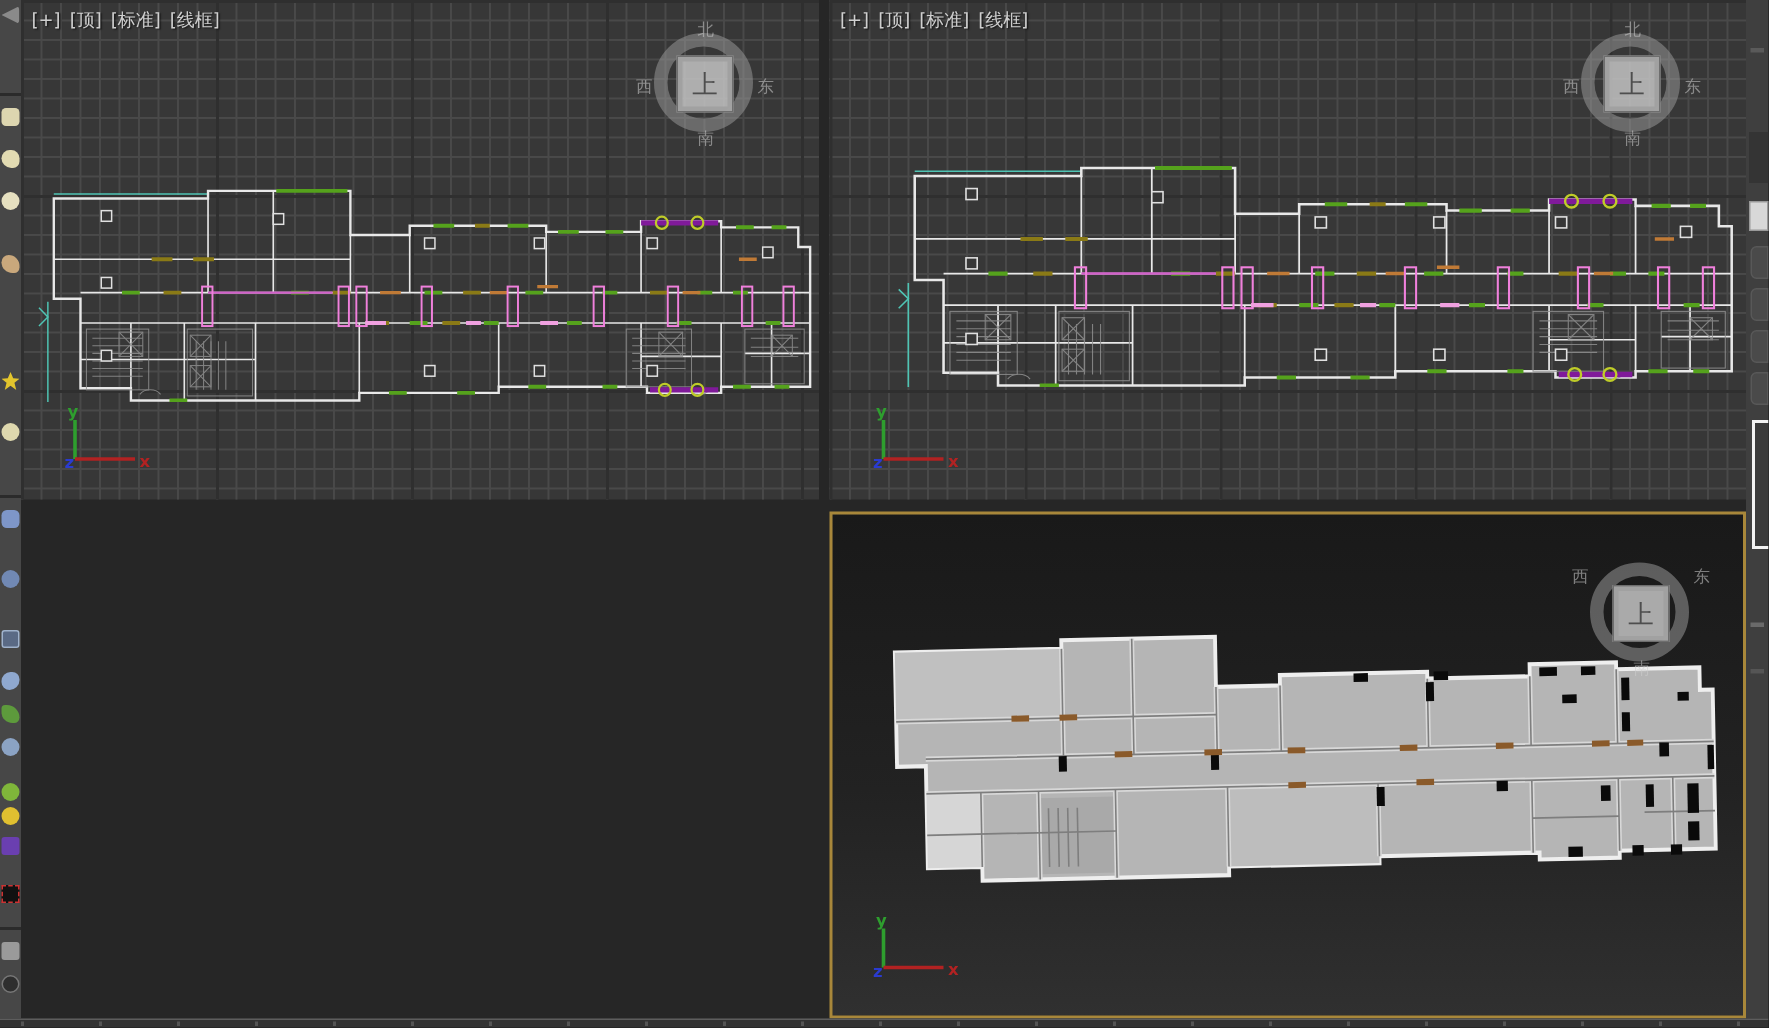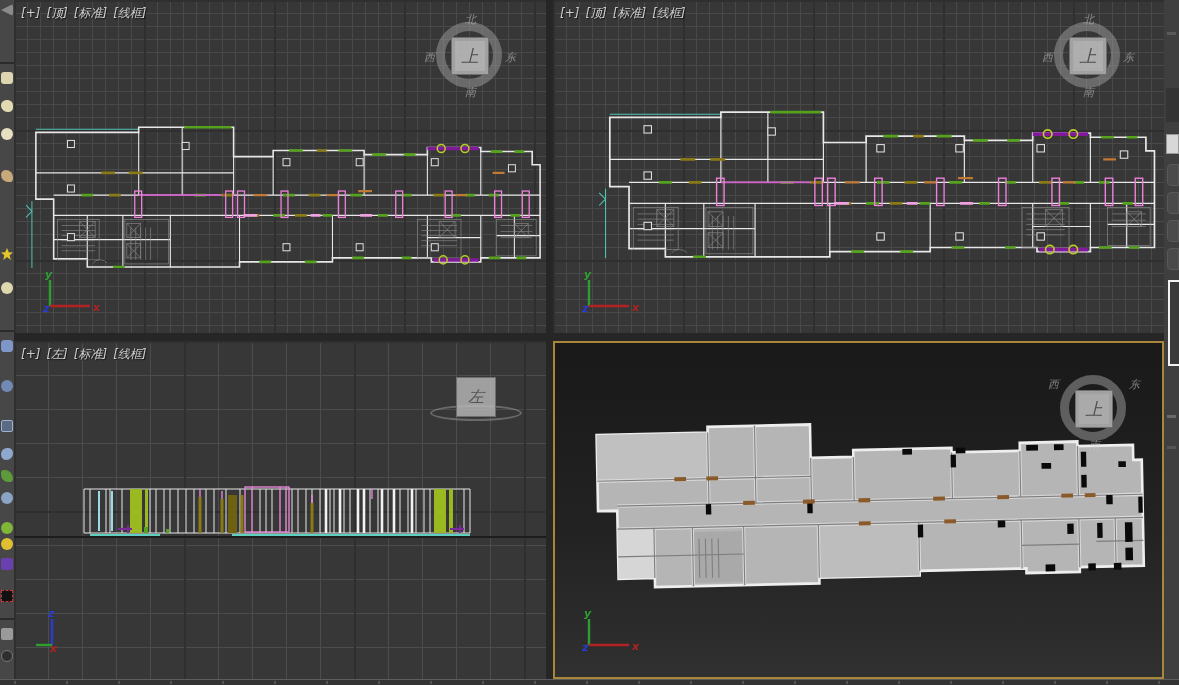--- a/index.html
+++ b/index.html
@@ -1,18 +1,18 @@
 <!DOCTYPE html>
 <html><head>
 <meta charset="utf-8">
 <style>
   * { margin:0; padding:0; box-sizing:border-box; }
   html,body { width:1179px; height:685px; overflow:hidden; background:#262626;
               font-family:"DejaVu Sans","Liberation Sans",sans-serif; }
-  .stage { position:relative; width:1179px; height:685px; background:#262626;font-style:italic; }
+  .stage { position:relative; width:1179px; height:685px; background:#262626; }
 
   
   .left-strip { position:absolute; left:0; top:0; width:14px; height:679px; background:#474747; z-index:5; }
   .left-strip .tool { position:absolute; left:1px; width:12px; height:12px; border-radius:3px; }
   .left-strip .divider { position:absolute; left:0; width:14px; height:2px; background:#2b2b2b; }
 
   
   .right-strip { position:absolute; right:0; top:0; width:15px; height:679px; background:#3f3f3f; z-index:5; }
   .right-strip .btn-sliver { position:absolute; left:3px; width:12px; height:22px; background:#4a4a4a; border:1px solid #585858; border-radius:4px 0 0 4px; }
   .right-strip .dark-box { position:absolute; left:2px; width:13px; height:34px; background:#343434; }
@@ -350,36 +350,20 @@
       <div class="face">上</div>
     </div>
     <svg class="plan-svg" style="left:44px;top:90px" width="566" height="168" viewBox="0 0 530 160" preserveAspectRatio="none">
       <use href="#plan-wire"></use>
     </svg>
     <svg class="tripod" style="left:26px;top:268px" width="64" height="52">
         <use href="#tripod-top"></use>
       </svg>
   </div>
 
-  <div id="vp-bl" class="vp vp-wire-big">
-    <div class="vp-label">
-      <span>[+]</span><span>[左]</span><span>[标准]</span><span>[线框]</span>
-    </div>
-    <div class="cube-flat" style="right:22px;top:34px">
-      <div class="ell"></div>
-      <div class="sq">左</div>
-    </div>
-    <div class="ground-line" style="top:195px"></div>
-    <svg class="plan-svg" style="left:68px;top:144px" width="390" height="55" viewBox="0 0 390 55">
-      <use href="#plan-elev"></use>
-    </svg>
-    <svg class="tripod" style="left:22px;top:266px" width="64" height="52">
-        <use href="#tripod-left"></use>
-      </svg>
-  </div>
 
   <div id="vp-br" class="vp vp-persp">
     <div class="cube" style="right:28px;top:26px">
       <div class="ring"></div>
       <div class="c-dir c-s">南</div>
       <div class="c-dir c-w" style="top:8px">西</div>
       <div class="c-dir c-e" style="top:8px">东</div>
       <div class="face">上</div>
     </div>
     <svg class="plan-svg" style="left:30px;top:56px" width="566" height="196" viewBox="0 0 530 170" preserveAspectRatio="none">

